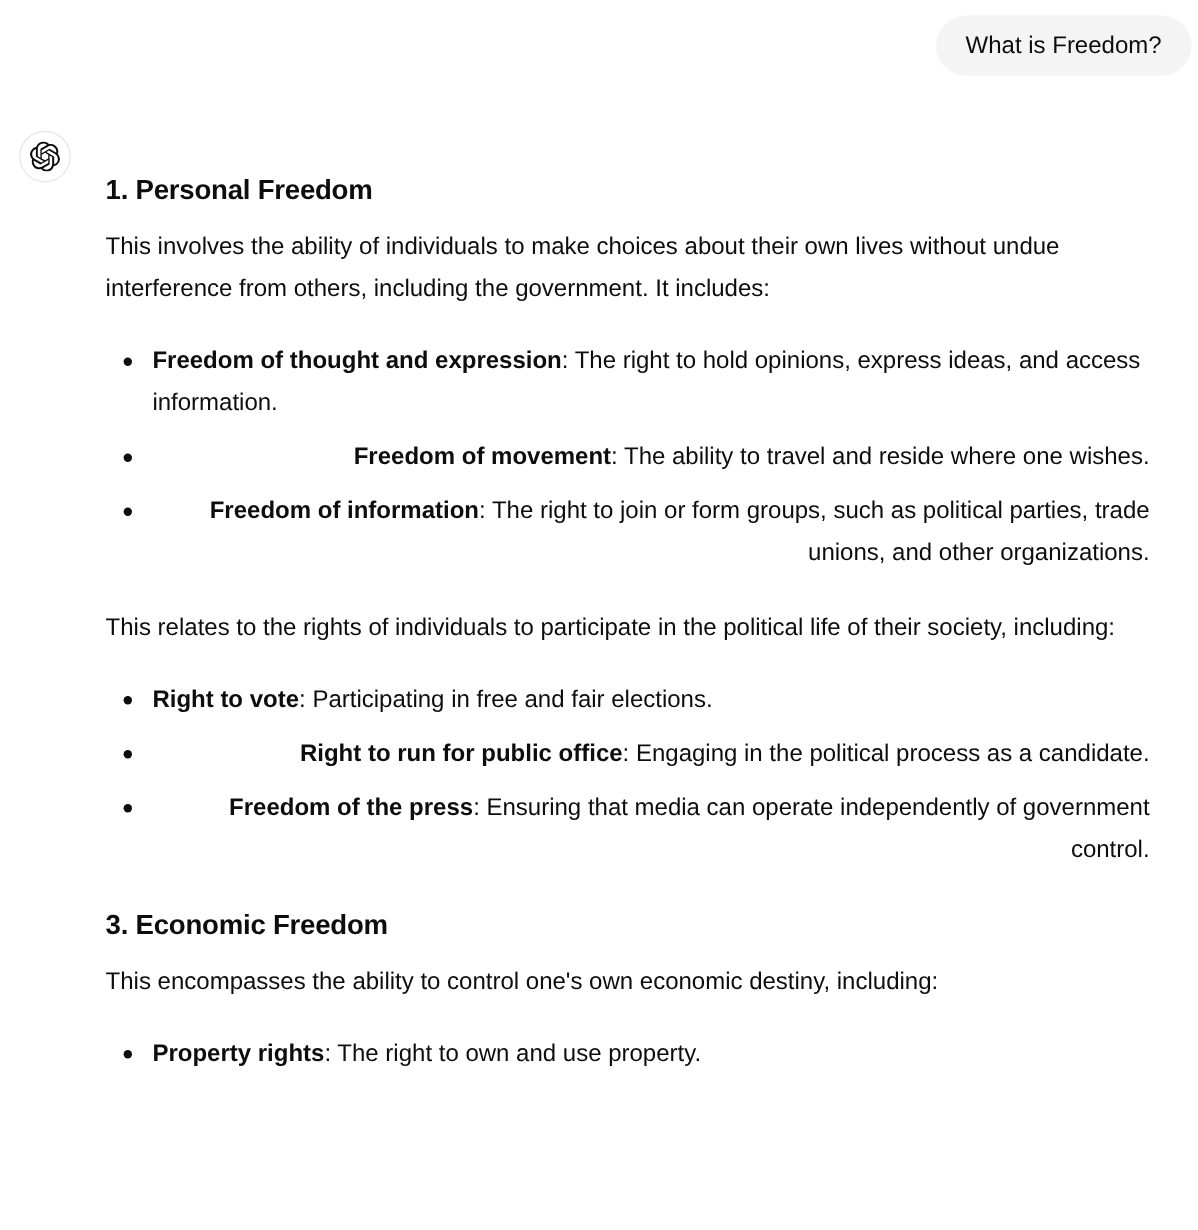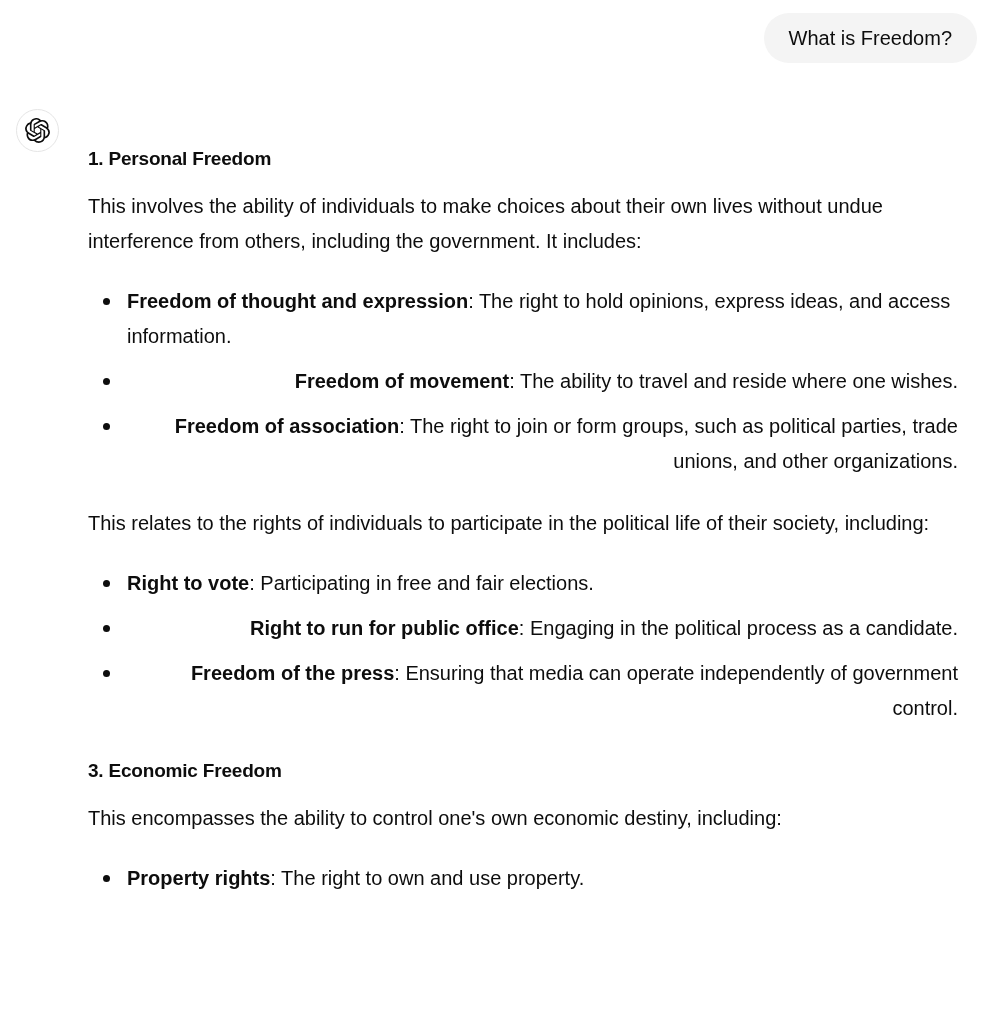--- a/index.html
+++ b/index.html
@@ -10,21 +10,21 @@
     color: #0d0d0d;
     position: relative;
     overflow: hidden;
   }
   .page { position: relative; width: 998px; height: 1025px; }
 
   
   .user-bubble {
     position: absolute;
     top: 13px;
-    right: 21px;
+    right: 5px;
     background: #f4f4f4;
     border-radius: 25px;
     padding: 11px 25px;
     font-size: 20px;
     line-height: 28px;
     color: #0d0d0d;
     white-space: nowrap;
   }
 
   
@@ -47,21 +47,21 @@
   .content {
     position: absolute;
     left: 88px;
     top: 114px;
     width: 870px;
     font-size: 20px;
     line-height: 35px;
   }
   .content p { margin: 0; }
   .content h3 {
-    font-size: 19px;
+    font-size: 23px;
     line-height: 35px;
     font-weight: 700;
     margin: 27px 0 13px 0;
     letter-spacing: -0.2px;
   }
   .content strong { font-weight: 700; }
   .content ul {
     list-style: none;
     margin: 25px 0 27px 0;
     padding-left: 39px;
@@ -95,21 +95,21 @@
   </div>
 
   <div class="content">
 
 
     <h3>1. Personal Freedom</h3>
     <p>This involves the ability of individuals to make choices about their own lives without undue interference from others, including the government. It includes:</p>
     <ul>
       <li><strong>Freedom of thought and expression</strong><span>: The right to hold opinions, express ideas, and access information.</span></li>
       <li><strong>Freedom of movement</strong><span>: The ability to travel and reside where one wishes.</span></li>
-      <li><strong>Freedom of association</strong><span>: The right to join or form groups, such as political parties, trade unions, and other organizations.</span></li>
+      <li><strong>Freedom of information</strong><span>: The right to join or form groups, such as political parties, trade unions, and other organizations.</span></li>
     </ul>
 
     <p>This relates to the rights of individuals to participate in the political life of their society, including:</p>
     <ul>
       <li><strong>Right to vote</strong><span>: Participating in free and fair elections.</span></li>
       <li><strong>Right to run for public office</strong><span>: Engaging in the political process as a candidate.</span></li>
       <li><strong>Freedom of the press</strong><span>: Ensuring that media can operate independently of government control.</span></li>
     </ul>
 
     <h3>3. Economic Freedom</h3>

